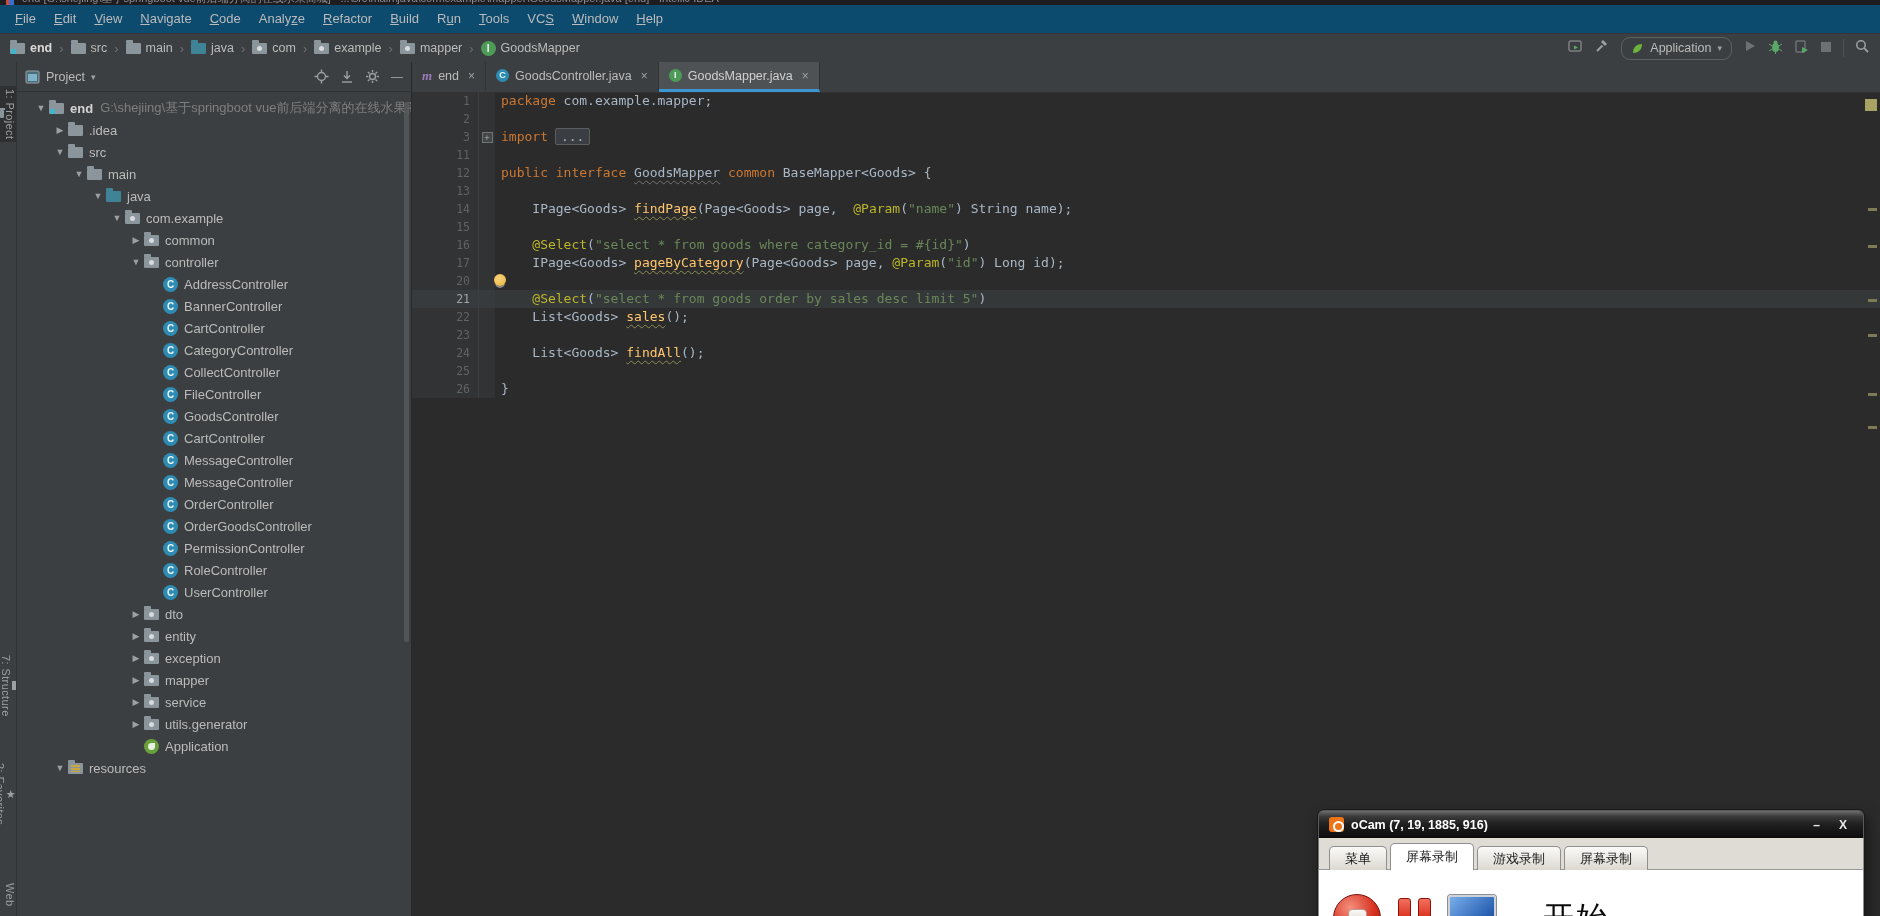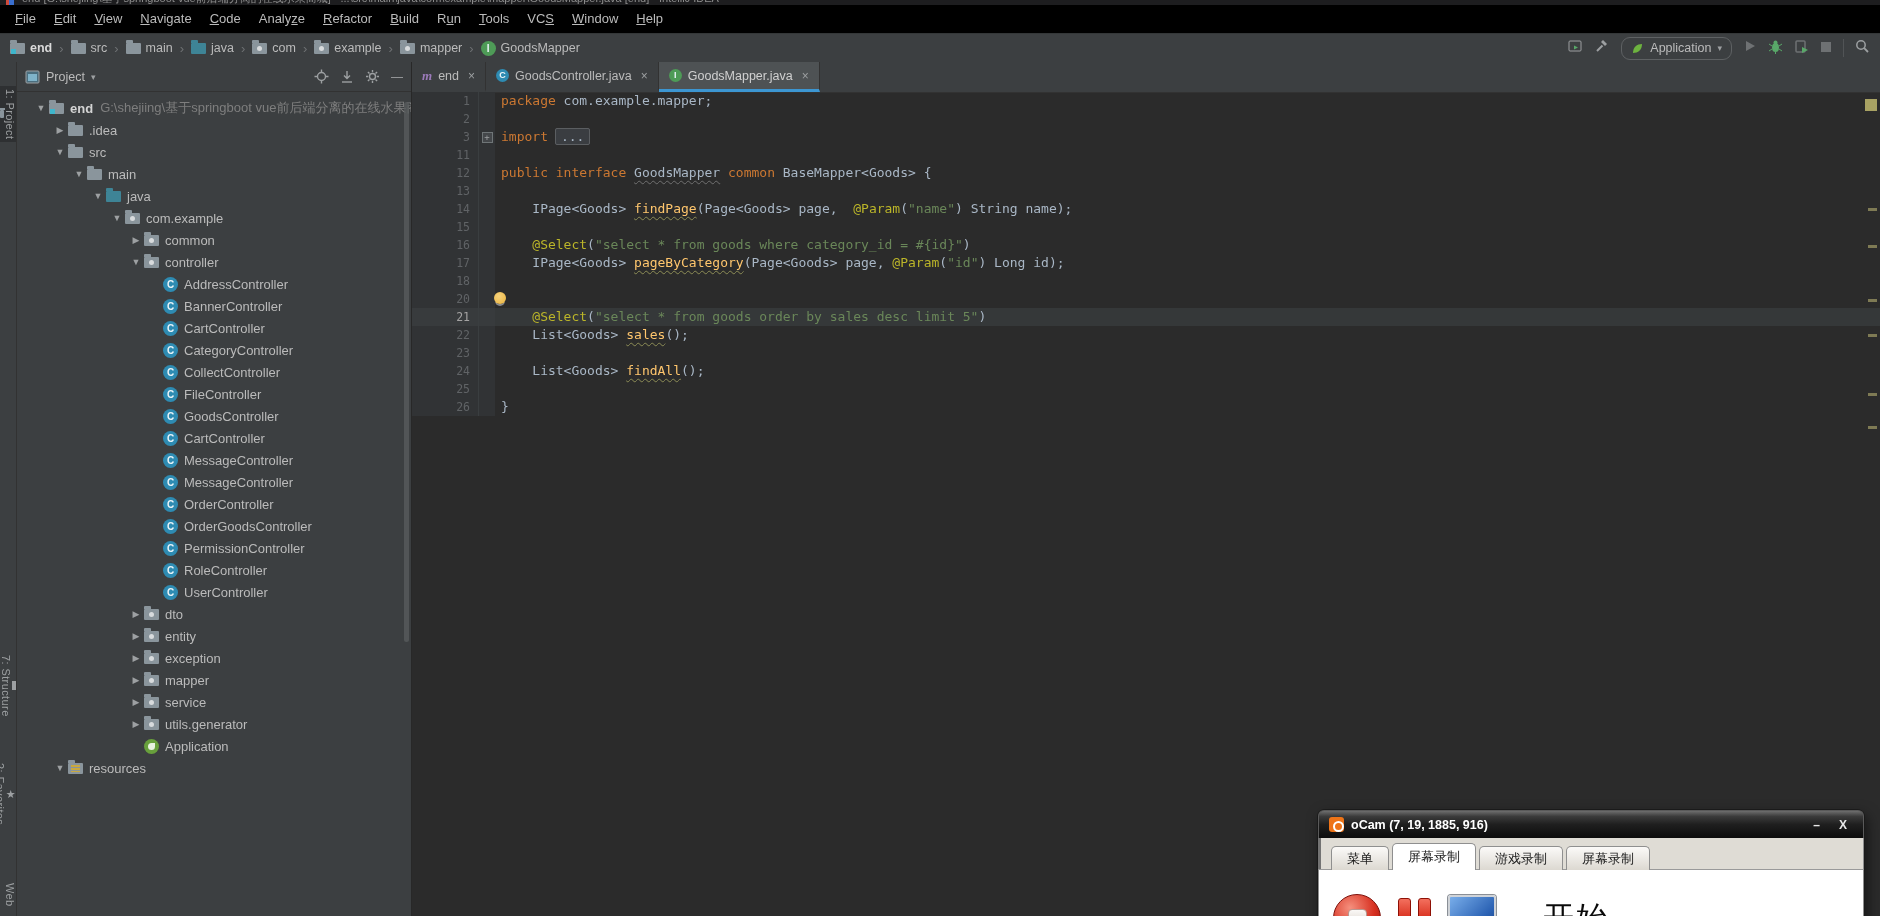--- a/index.html
+++ b/index.html
@@ -3,21 +3,21 @@
 <meta charset="utf-8">
 <style>
   html,body{margin:0;padding:0}
   body{width:1880px;height:916px;position:relative;overflow:hidden;background:#2B2B2B;
        font-family:"Liberation Sans",sans-serif;-webkit-font-smoothing:antialiased}
 
   
   .titlebar{height:5px;background:#1D1D1F;overflow:hidden;position:relative}
   .titlebar .tt{position:absolute;left:22px;top:-9px;font-size:11px;color:#8F8F8F;white-space:nowrap}
   .titlebar .appdot{position:absolute;left:6px;top:0;width:8px;height:5px;background:linear-gradient(90deg,#d04a3a 0 3px,#3a6fd0 3px)}
-  .menubar{height:28px;background:#000000;display:flex;align-items:flex-end;padding-left:6px;border-bottom:1px solid #343738}
+  .menubar{height:28px;background:#0c4a6e;display:flex;align-items:flex-end;padding-left:6px;border-bottom:1px solid #343738}
   .menu-item{color:#BBBBBB;font-size:13px;padding:0 9px;height:28px;line-height:28px;cursor:default}
   .menu-item u{text-decoration:underline}
   .toolbar{height:28px;background:#3C3F41;border-bottom:1px solid #282828;display:flex;align-items:center;position:relative}
   .breadcrumbs{display:flex;align-items:center;padding-left:8px;gap:4px}
   .bc-item{display:flex;align-items:center;gap:5px;color:#BBBBBB;font-size:12.5px;padding:2px 2px;cursor:default}
   .bc-item.bold .bc-label{font-weight:bold;color:#DADADA}
   .bc-sep{color:#6E7173;font-size:13px;margin:0 1px}
   .run-controls{position:absolute;right:10px;top:0;height:28px;display:flex;align-items:center;gap:11px}
   .combo{display:flex;align-items:center;gap:6px;border:1px solid #5E6163;border-radius:9px;height:21px;padding:0 9px;color:#BBBBBB;font-size:12.5px}
   .combo .caret{color:#9DA0A2;font-size:9px}
@@ -105,21 +105,21 @@
   .ocam{position:absolute;left:1318px;top:810px;width:546px;height:140px;border-radius:7px 7px 0 0;
         box-shadow:0 0 0 1px #1a1a1a,3px 5px 14px rgba(0,0,0,.55);font-family:"Liberation Sans",sans-serif}
   .ocam-title{height:27px;border-radius:6px 6px 0 0;border:1px solid #5a5a5a;border-bottom:none;
         background:linear-gradient(180deg,#6e6e6e 0%,#3b3b3b 20%,#1f1f1f 50%,#0c0c0c 100%);
         display:flex;align-items:center;padding:0 10px;gap:7px}
   .ocam-app-icon{width:15px;height:15px;border-radius:3px;background:#EE7418;position:relative;flex:none}
   .ocam-app-icon::after{content:"";position:absolute;left:4px;top:4px;width:7px;height:7px;border-radius:50%;
         background:#EE7418;border:2px solid #fff}
   .ocam-title .t{color:#FFFFFF;font-size:12.5px;font-weight:bold;flex:1}
   .ocam-title .wbtn{color:#E8E8E8;font-size:12px;font-weight:bold;padding:0 6px;cursor:default}
-  .ocam-tabs{background:#DFDCD5;padding:5px 0 0 10px;display:flex;gap:3px;border-left:3px solid #737373;border-right:1px solid #8F8F8F}
+  .ocam-tabs{background:#DFDCD5;padding:5px 0 0 10px;display:flex;gap:3px;border-left:1px solid #737373;border-right:1px solid #8F8F8F}
   .otab{height:23px;line-height:23px;padding:0 15px;font-size:13px;color:#1a1a1a;
         background:linear-gradient(#FBFAF8,#DCD8D1);border:1px solid #8F8F8F;border-bottom:none;
         border-radius:5px 5px 0 0;margin-top:3px;cursor:default}
   .otab.active{background:#FFFFFF;height:26px;line-height:26px;margin-top:0;position:relative;z-index:2}
   .ocam-body{background:#FFFFFF;border:1px solid #8F8F8F;border-top:1px solid #9a9a9a;margin-top:-1px;height:84px;
         display:flex;align-items:center;padding:6px 14px 0 14px;gap:17px}
   .rec-btn{width:46px;height:46px;border-radius:50%;border:1px solid #7d100a;
         background:radial-gradient(circle at 35% 28%,#F5907E,#D73020 55%,#8E0F05);display:flex;align-items:center;justify-content:center}
   .rec-btn .sq{width:17px;height:17px;border-radius:4px;background:linear-gradient(#FAF8F6,#D9D0C8);border:1px solid #B89890}
   .pause-btn{display:flex;gap:7px}
@@ -486,21 +486,20 @@
         <div class="code-line"><span class="gut">1</span><span class="foldcol"></span><span class="codetxt"><span class="tk-kw">package</span><span class="tk-d"> com.example.mapper;</span></span></div>
         <div class="code-line"><span class="gut">2</span><span class="foldcol"></span><span class="codetxt"></span></div>
         <div class="code-line"><span class="gut">3</span><span class="foldcol"><span class="fold-box">+</span></span><span class="codetxt"><span class="tk-kw">import</span><span class="tk-fold">...</span></span></div>
         <div class="code-line"><span class="gut">11</span><span class="foldcol"></span><span class="codetxt"></span></div>
         <div class="code-line"><span class="gut">12</span><span class="foldcol"></span><span class="codetxt"><span class="tk-kw">public</span><span class="tk-d"> </span><span class="tk-kw">interface</span><span class="tk-d"> </span><span class="tk-decl">GoodsMapper</span><span class="tk-d"> </span><span class="tk-kw">common</span><span class="tk-d"> BaseMapper&lt;Goods&gt; {</span></span></div>
         <div class="code-line"><span class="gut">13</span><span class="foldcol"></span><span class="codetxt"></span></div>
         <div class="code-line"><span class="gut">14</span><span class="foldcol"></span><span class="codetxt"><span class="tk-d">    IPage&lt;Goods&gt; </span><span class="tk-meth">findPage</span><span class="tk-d">(Page&lt;Goods&gt; page,  </span><span class="tk-ann">@Param</span><span class="tk-d">(</span><span class="tk-str">"name"</span><span class="tk-d">) String name);</span></span></div>
         <div class="code-line"><span class="gut">15</span><span class="foldcol"></span><span class="codetxt"></span></div>
         <div class="code-line"><span class="gut">16</span><span class="foldcol"></span><span class="codetxt"><span class="tk-d">    </span><span class="tk-ann">@Select</span><span class="tk-d">(</span><span class="tk-str">"select * from goods where category_id = #{id}"</span><span class="tk-d">)</span></span></div>
         <div class="code-line"><span class="gut">17</span><span class="foldcol"></span><span class="codetxt"><span class="tk-d">    IPage&lt;Goods&gt; </span><span class="tk-meth">pageByCategory</span><span class="tk-d">(Page&lt;Goods&gt; page, </span><span class="tk-ann">@Param</span><span class="tk-d">(</span><span class="tk-str">"id"</span><span class="tk-d">) Long id);</span></span></div>
-        <div class="code-line"><span class="gut">18</span><span class="foldcol"></span><span class="codetxt"></span></div>
         <div class="code-line"><span class="gut">20</span><span class="foldcol"></span><span class="codetxt"></span><span class="bulb"></span></div>
         <div class="code-line cur"><span class="gut">21</span><span class="foldcol"></span><span class="codetxt"><span class="tk-d">    </span><span class="tk-ann">@Select</span><span class="tk-d">(</span><span class="tk-str">"select * from goods order by sales desc limit 5"</span><span class="tk-d">)</span></span></div>
         <div class="code-line"><span class="gut">22</span><span class="foldcol"></span><span class="codetxt"><span class="tk-d">    List&lt;Goods&gt; </span><span class="tk-meth">sales</span><span class="tk-d">();</span></span></div>
         <div class="code-line"><span class="gut">23</span><span class="foldcol"></span><span class="codetxt"></span></div>
         <div class="code-line"><span class="gut">24</span><span class="foldcol"></span><span class="codetxt"><span class="tk-d">    List&lt;Goods&gt; </span><span class="tk-meth">findAll</span><span class="tk-d">();</span></span></div>
         <div class="code-line"><span class="gut">25</span><span class="foldcol"></span><span class="codetxt"></span></div>
         <div class="code-line"><span class="gut">26</span><span class="foldcol"></span><span class="codetxt"><span class="tk-d">}</span></span></div>
       </div>
     <div class="inspection-indicator"></div>
     <div id="stripe-marks">

